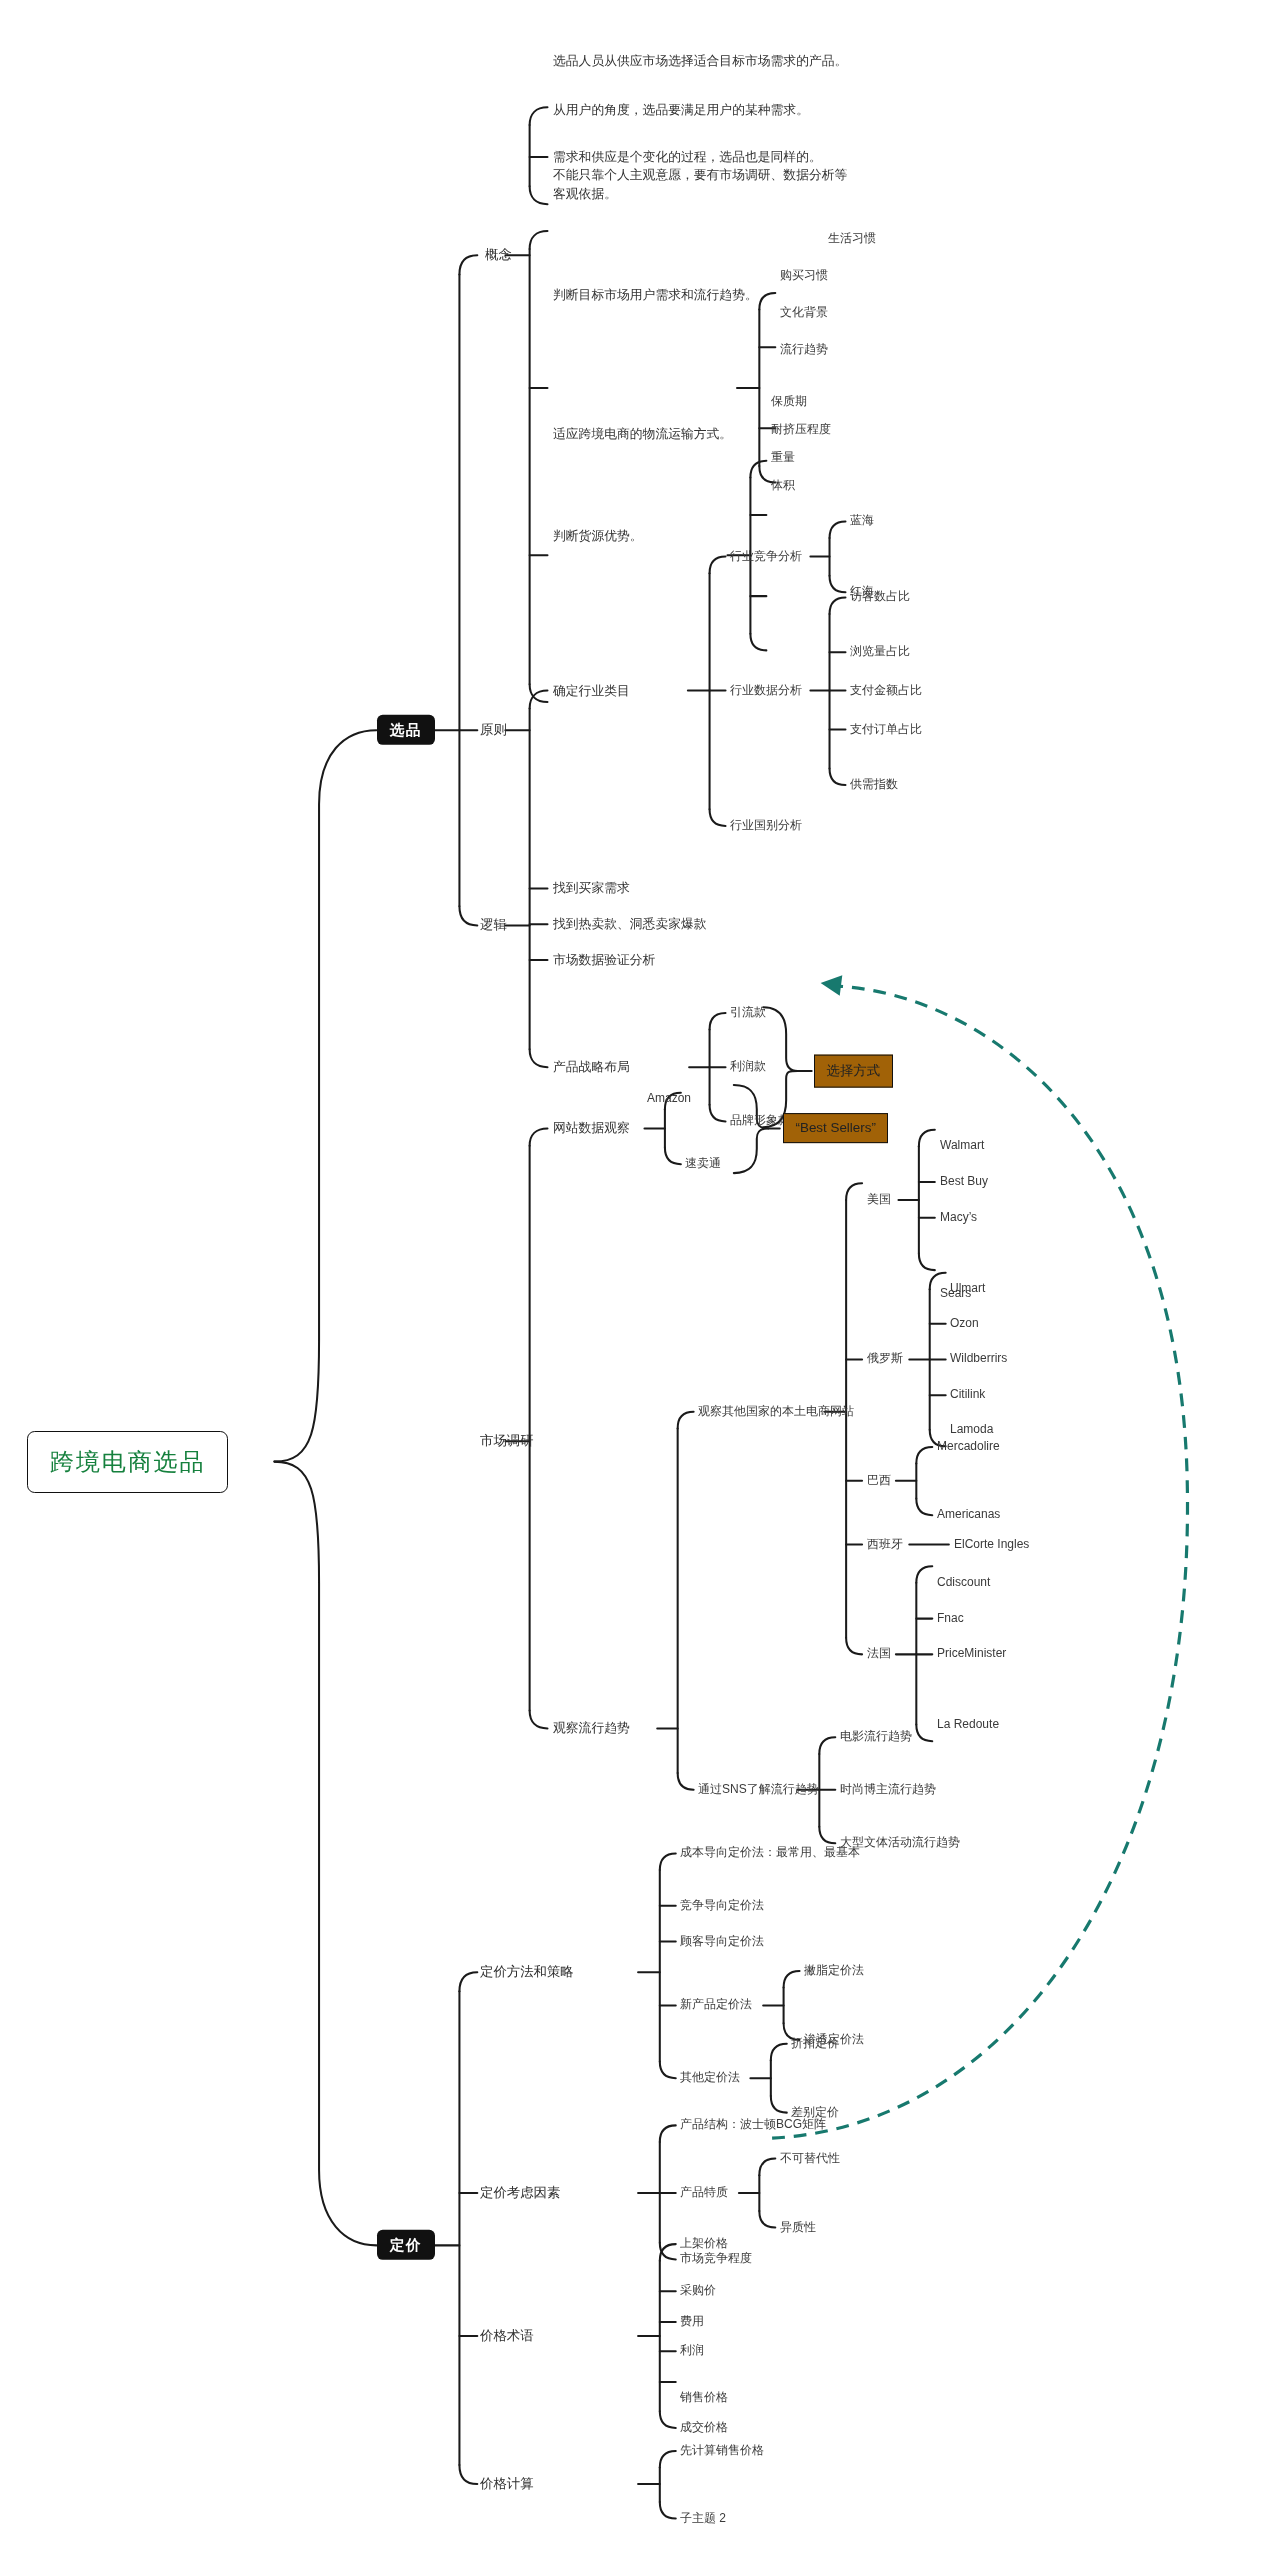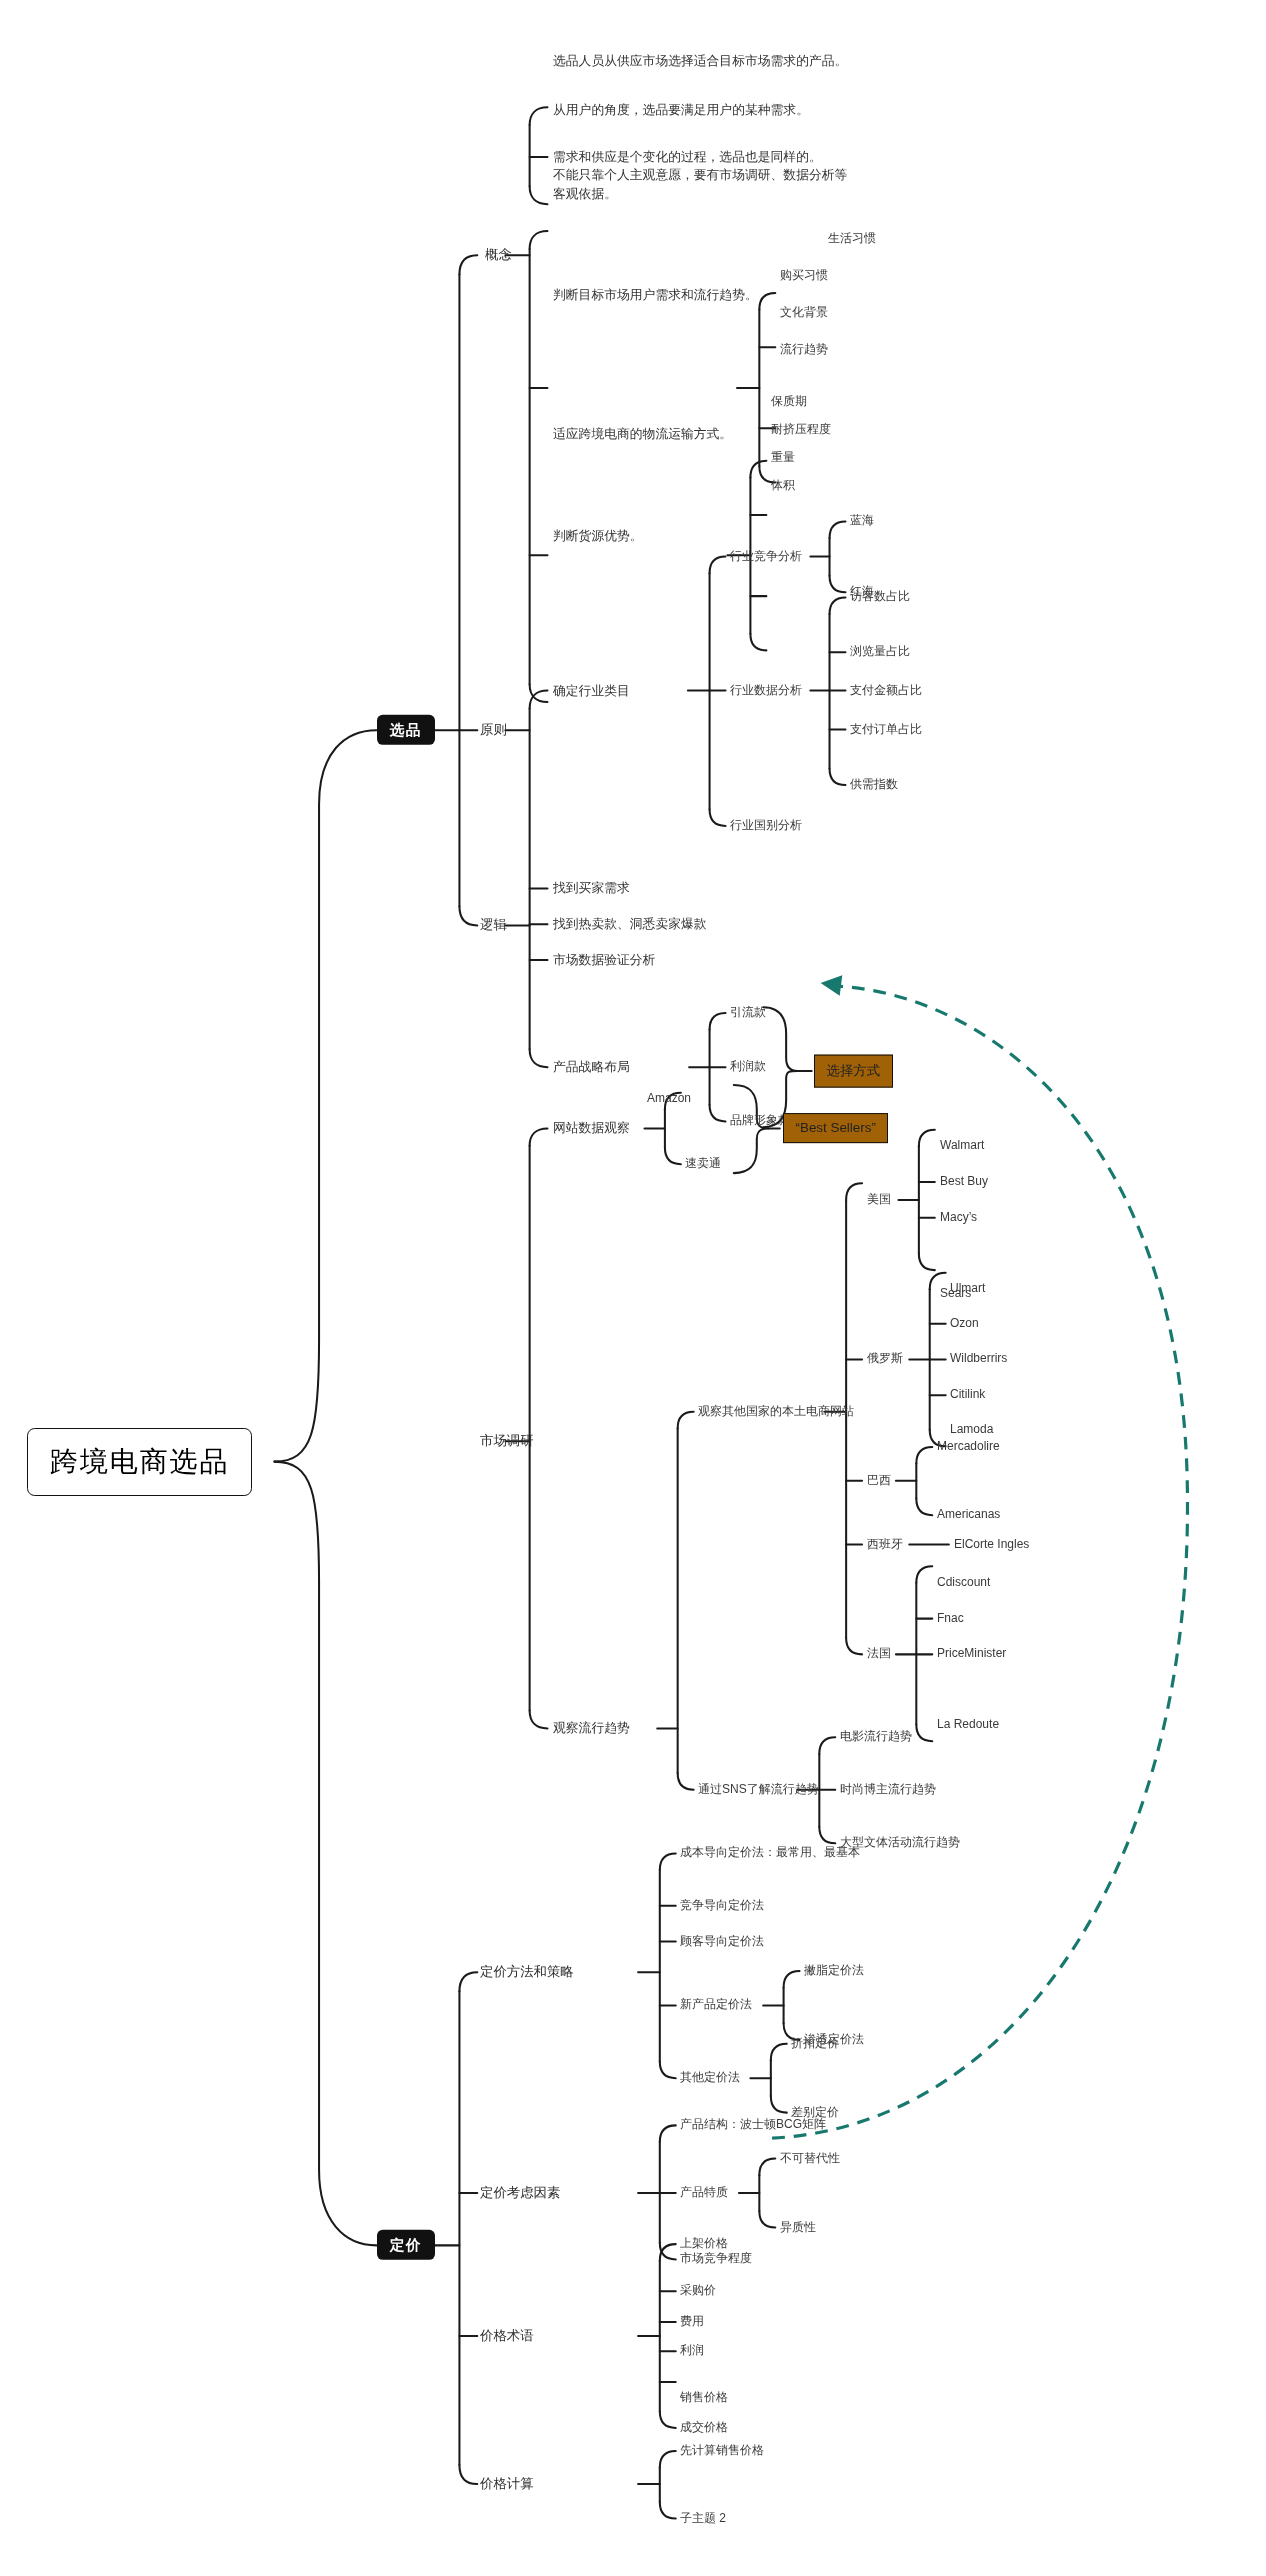--- a/index.html
+++ b/index.html
@@ -29,22 +29,22 @@
   }
   .node.wrap{white-space:normal;transform:translateY(-50%);}
 
   .root{
     position:absolute;
     transform:translate(0,-50%);
     border:1.9px solid #111;
     border-radius:7.7px;
     background:#fff;
     font-family:"Liberation Serif","DejaVu Serif",serif;
-    font-size:28px;
-    color:#000000;
+    font-size:24px;
+    color:#15803d;
     padding:14px 22px;
     letter-spacing:1.9px;
     white-space:nowrap;
   }
 
   .branch{
     position:absolute;
     transform:translateY(-50%);
     background:#111;
     color:#fff;

